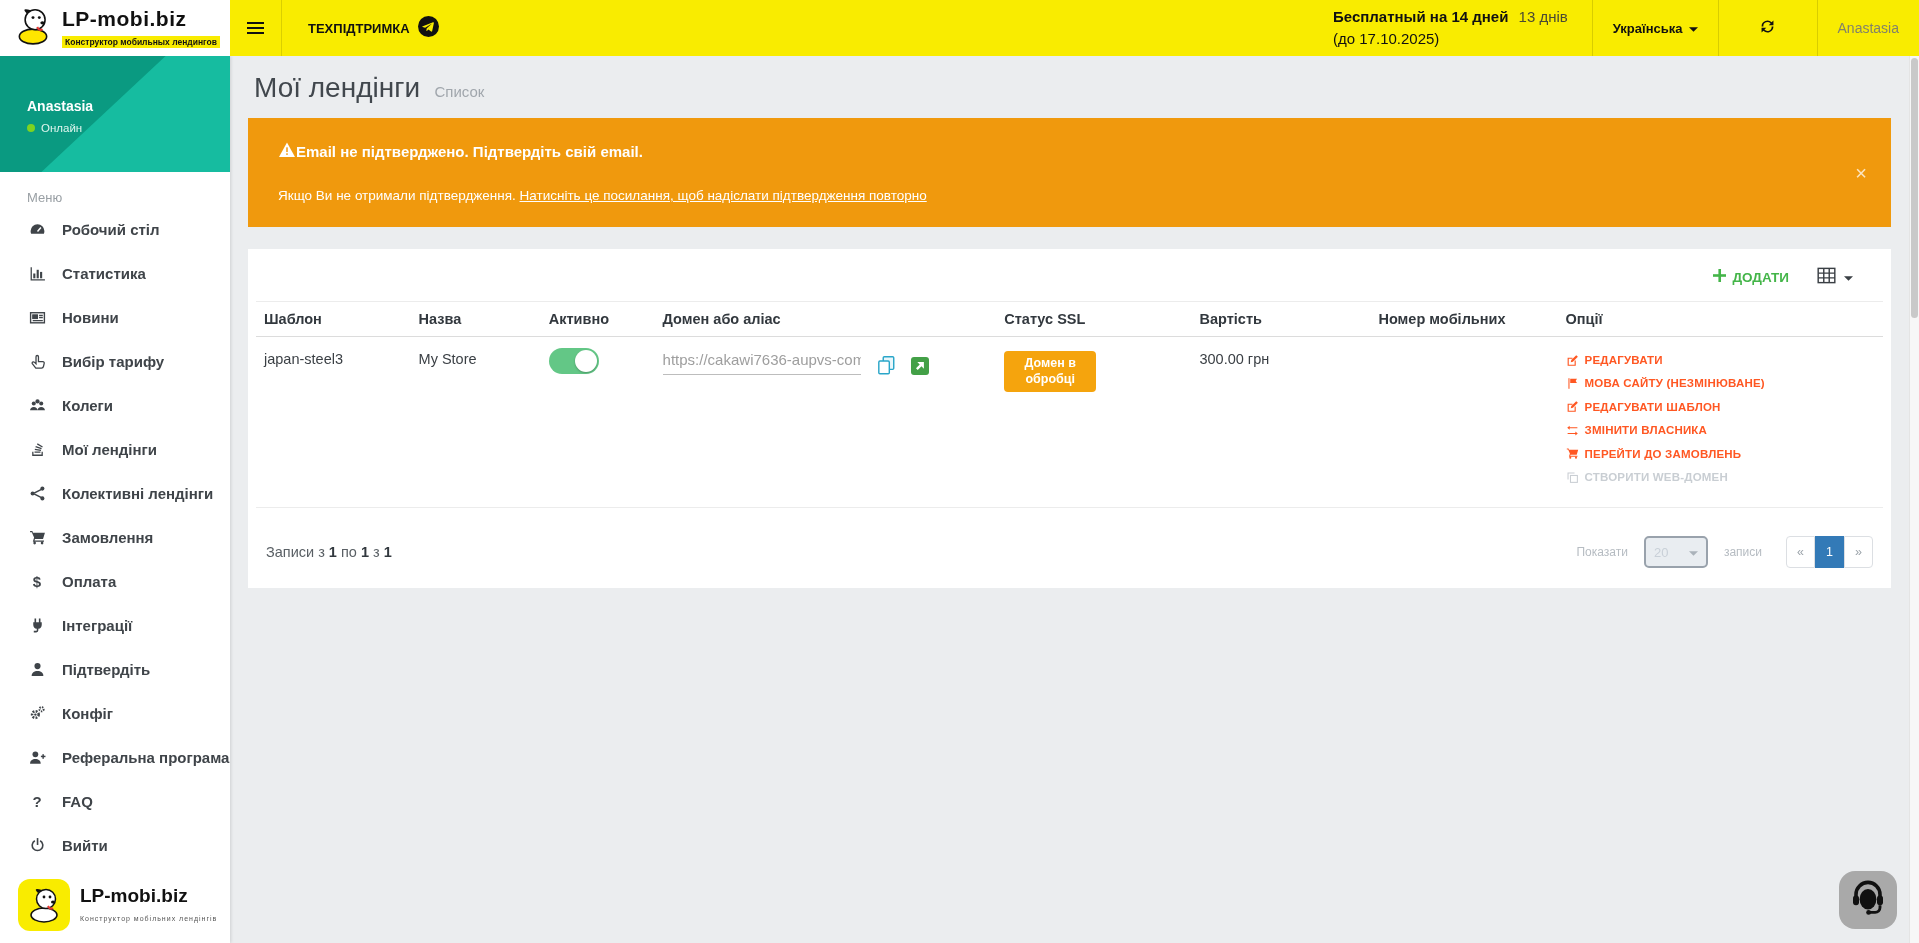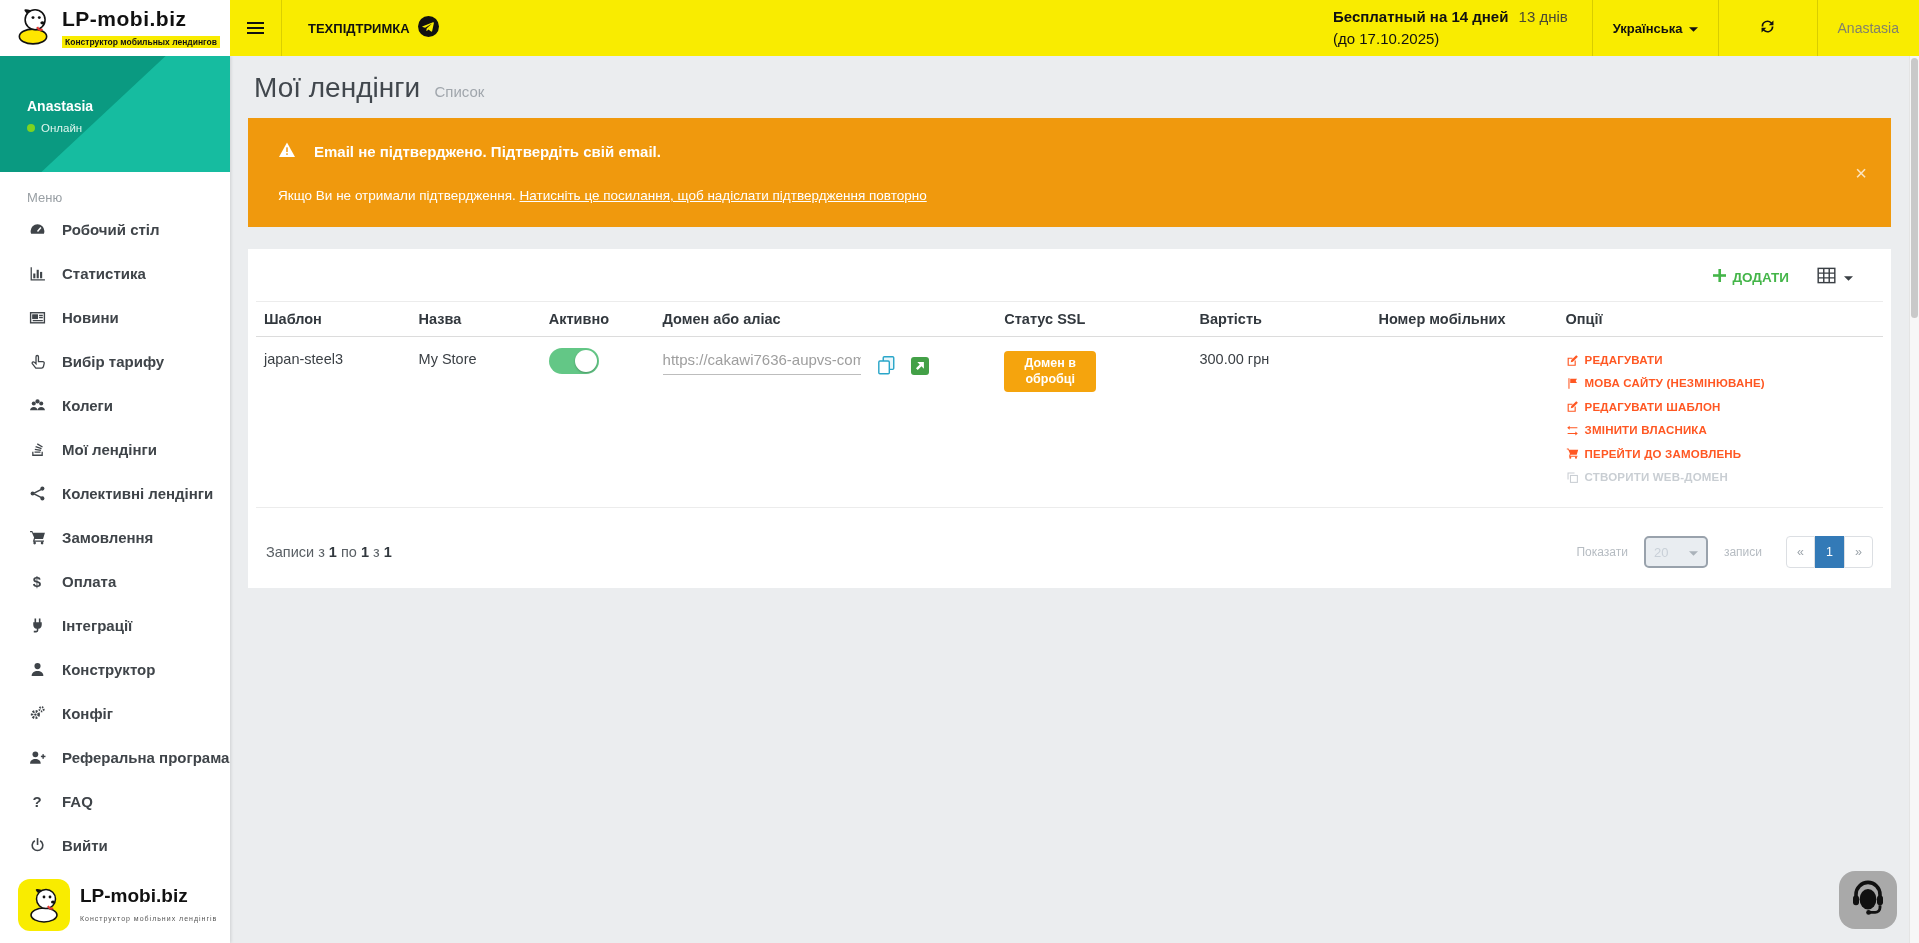--- a/index.html
+++ b/index.html
@@ -58,21 +58,21 @@
   
   .main { position:fixed; left:230px; top:56px; right:10px; bottom:0;
     background:#ebedef; padding:0 18px; overflow:hidden; }
   .page-header { padding:16px 6px 14px; }
   .page-header h1 { display:inline; font-size:28px; font-weight:normal; color:#41474d; }
   .page-header .sub { font-size:15px; color:#a0a6ac; margin-left:10px; }
 
   .alert { position:relative; background:#f0990d; color:#fff;
     padding:24px 60px 24px 30px; }
   .alert .a-title { font-size:15px; font-weight:bold; display:flex;
-    align-items:center; gap:18px; }
+    align-items:center; gap:0; }
   .alert .a-msg { margin-top:27px; font-size:13.5px; }
   .alert .a-msg a { color:#fff; text-decoration:underline; cursor:pointer; }
   .alert .a-close { position:absolute; right:24px; top:50%; transform:translateY(-50%);
     background:transparent; border:none; color:rgba(255,255,255,.75);
     font-size:20px; cursor:pointer; line-height:1; }
 
   .card { background:#fff; margin-top:22px; padding:10px 8px 14px; }
   .toolbar { display:flex; justify-content:flex-end; align-items:center;
     gap:28px; padding:8px 30px 14px 0; }
   .add-link { display:flex; align-items:center; gap:6px; color:#44b549;
@@ -297,21 +297,21 @@
       </span>
       <span>Інтеграції</span>
     </div>
     <div class="nav-item">
       <span class="ic">
         <svg width="17" height="17" viewBox="0 0 16 16" fill="currentColor">
             <circle cx="8" cy="4.8" r="2.9"></circle>
             <path d="M2.5 14c0-3 2.4-4.6 5.5-4.6s5.5 1.6 5.5 4.6z"></path>
           </svg>
       </span>
-      <span>Конструктор</span>
+      <span>Підтвердіть</span>
     </div>
     <div class="nav-item">
       <span class="ic">
         <svg width="17" height="17" viewBox="0 0 16 16">
             <circle cx="6" cy="9" r="3.1" fill="none" stroke="currentColor" stroke-width="2.4" stroke-dasharray="1.7 1.2"></circle>
             <circle cx="6" cy="9" r="1.1" fill="currentColor"></circle>
             <circle cx="11.8" cy="4" r="2" fill="none" stroke="currentColor" stroke-width="1.8" stroke-dasharray="1.2 1"></circle>
           </svg>
       </span>
       <span>Конфіг</span>

